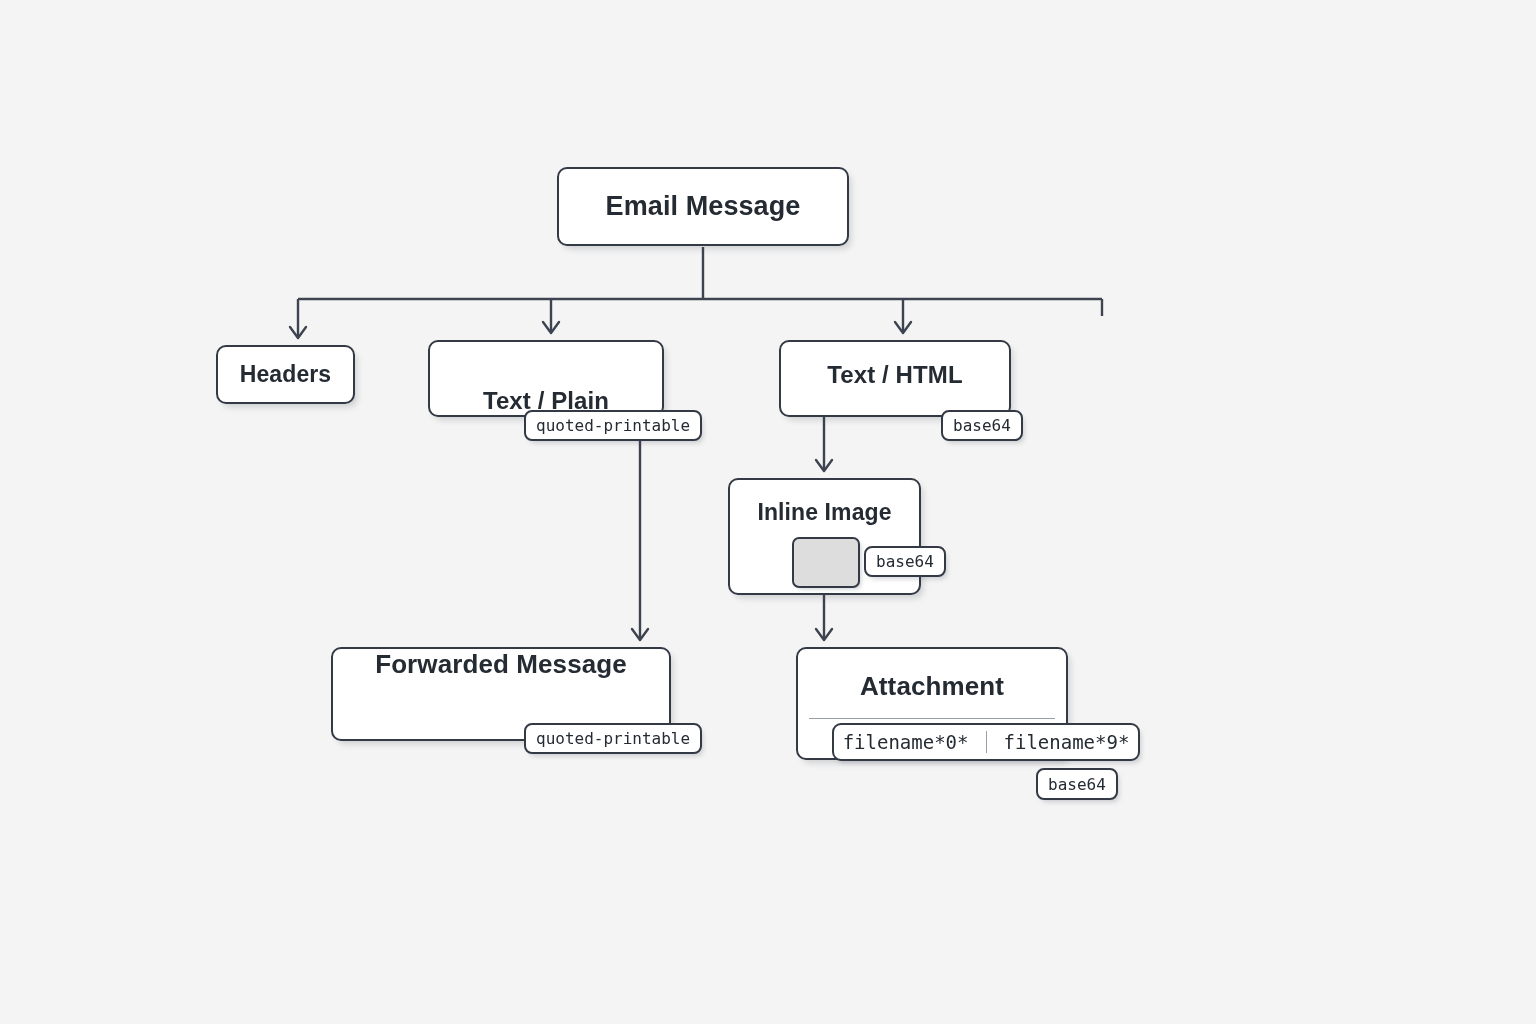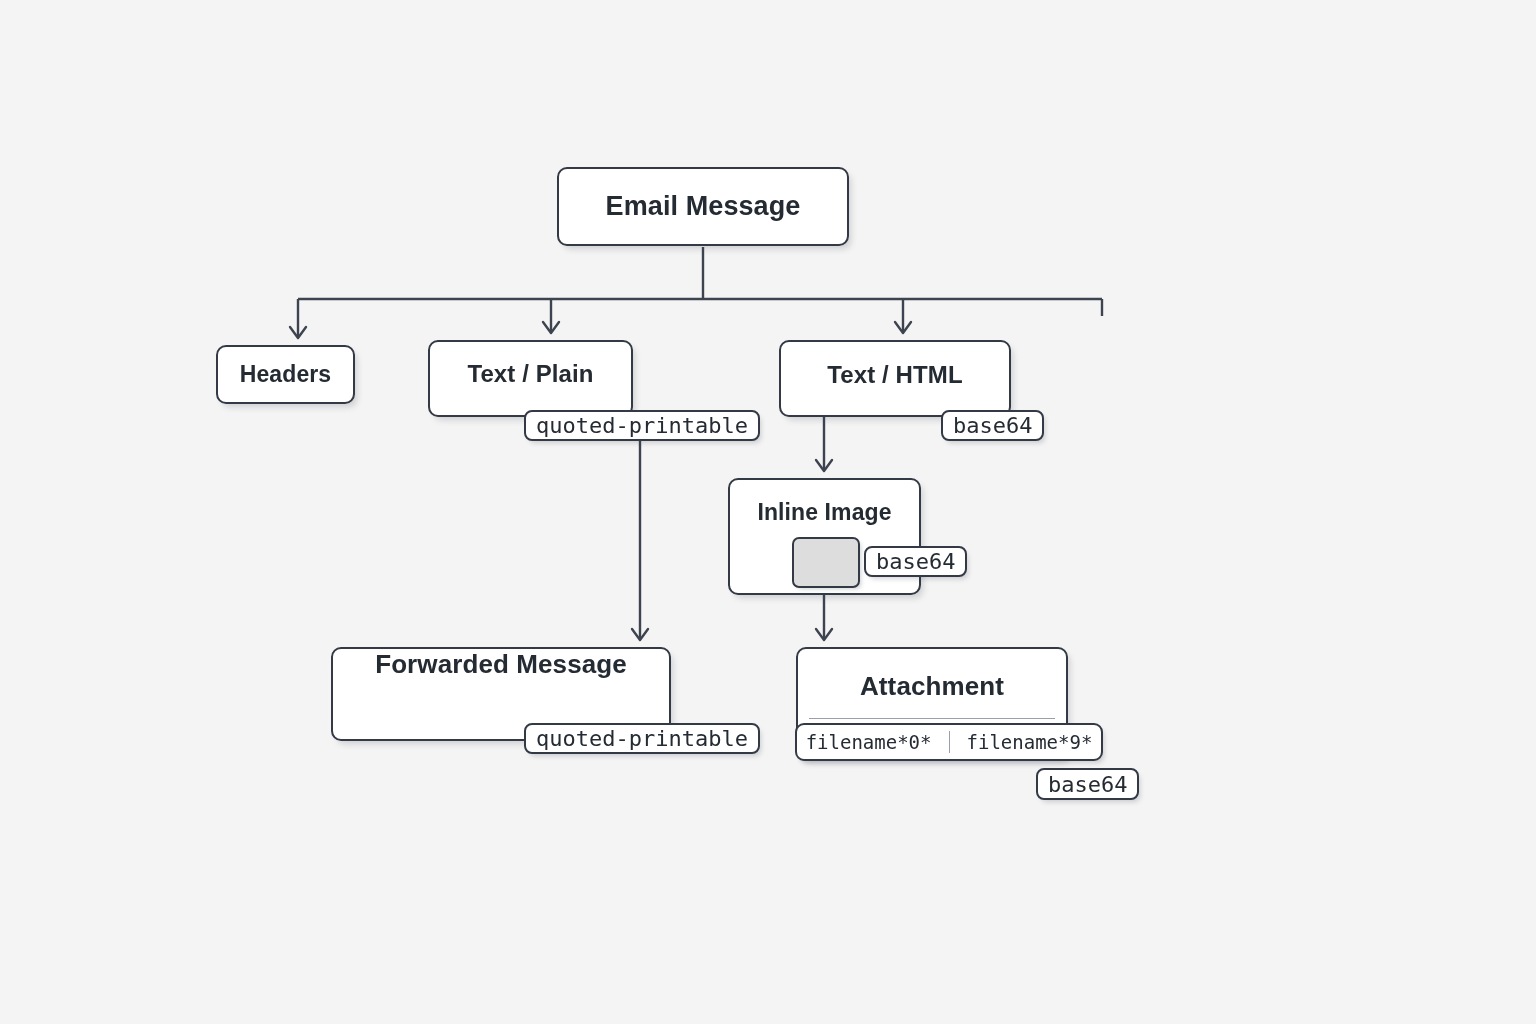--- a/index.html
+++ b/index.html
@@ -64,22 +64,22 @@
   #node-email-message .node-title { font-size: 27px; }
 
   #node-headers {
     left: 216px; top: 335px;
     width: 139px; height: 59px;
   }
   #node-headers .node-title { font-size: 23px; }
 
   #node-text-plain {
     left: 428px; top: 330px;
-    width: 205px; height: 77px;
-    justify-content: flex-start;
+    width: 236px; height: 77px;
+    justify-content: flex-end;
     padding-top: 18px;
   }
   #node-text-plain .node-title { font-size: 24px; }
 
   #node-text-html {
     left: 779px; top: 330px;
     width: 232px; height: 77px;
     justify-content: flex-start;
     padding-top: 19px;
   }
@@ -136,36 +136,36 @@
     box-sizing: border-box;
     background: #ffffff;
     border: 2.2px solid #333a45;
     border-radius: 8px;
     box-shadow: 3px 4px 5px -2px rgba(60,66,80,0.22);
     display: flex;
     align-items: center;
     justify-content: center;
     color: #252b33;
     font-family: "DejaVu Sans Mono", monospace;
-    font-size: 22px;
+    font-size: 16px;
     white-space: nowrap;
     padding: 0 10px;
   }
 
   #badge-text-plain-encoding  { left: 524px; top: 400px; height: 31px; }
   #badge-text-html-encoding   { left: 941px; top: 400px; height: 31px; }
   #badge-inline-image-encoding{ left: 864px; top: 536px; height: 31px; }
   #badge-forwarded-encoding   { left: 524px; top: 713px; height: 31px; }
   #badge-attachment-encoding  { left: 1036px; top: 758px; height: 32px; }
 
   
   #attachment-params {
     position: absolute;
     z-index: 4;
-    left: 795px; top: 713px;
+    left: 832px; top: 713px;
     width: 308px; height: 38px;
     box-sizing: border-box;
     background: #ffffff;
     border: 2.2px solid #333a45;
     border-radius: 9px;
     box-shadow: 3px 4px 5px -2px rgba(60,66,80,0.22);
     display: flex;
     align-items: center;
     justify-content: center;
     gap: 0;

